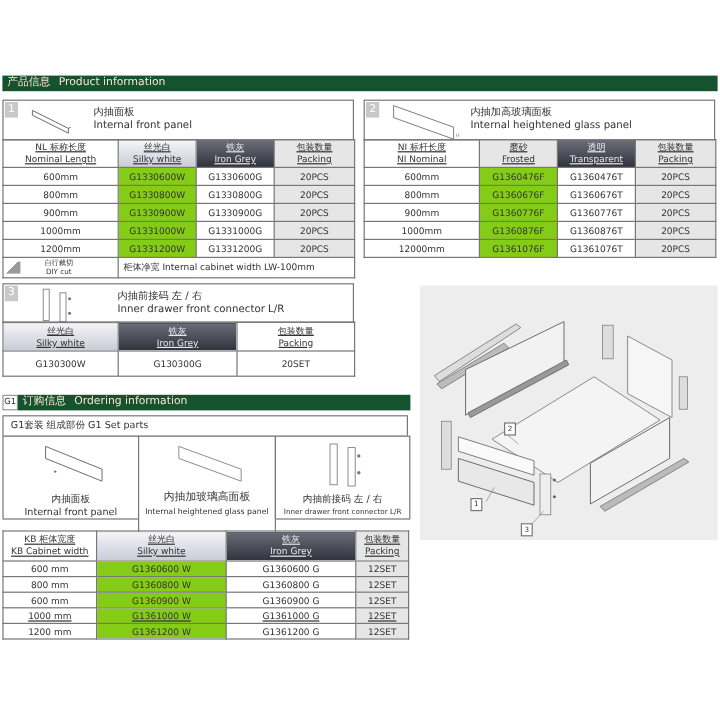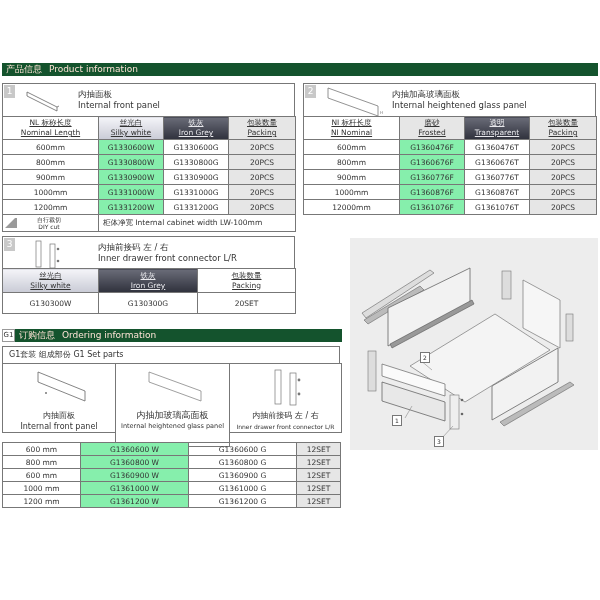--- a/index.html
+++ b/index.html
@@ -10,21 +10,21 @@
                 padding-left:4px; box-sizing:border-box; white-space:nowrap; }
   .box { border:1px solid #777; box-sizing:border-box; background:#fff; }
   .num-badge { position:absolute; width:11px; height:13px; background:#c8c8c8; color:#fff;
                font-size:9px; line-height:13px; text-align:center; }
   .title-cn { font-size:8.5px; line-height:11px; color:#333; }
   .title-en { font-size:8.5px; line-height:11px; color:#333; }
   table { border-collapse:collapse; position:absolute; table-layout:fixed; }
   td, th { border:1px solid #777; font-size:7.5px; text-align:center; padding:0;
            font-weight:normal; color:#333; overflow:hidden; white-space:nowrap; }
   th { line-height:10px;text-decoration:underline; }
-  .c-white { background:#86efac; }
+  .c-white { background:#84cc16; }
   .h-white { background:linear-gradient(#f4f4f8,#c9cbd6); }
   .h-grey  { background:linear-gradient(#6a6c78,#2f313c); color:#e8e8ec; }
   .h-pack  { background:#e6e6e6; }
   .c-pack  { background:#e6e6e6; }
   .diagram-bg { background:#ededed; }
   svg { display:block; }
 </style>
 </head>
 <body>
 
@@ -267,39 +267,57 @@
 </div>
 
 <table style="left:2px;top:442px;width:298px;">
   <colgroup>
       <col style="width:78px">
       <col style="width:108px">
       <col style="width:108px">
       <col style="width:44px">
     </colgroup>
   <tbody>
+      <tr style="height:25px;">
+    <th>
+          <div>KB 柜体宽度</div>
+          <div>KB Cabinet width</div>
+        </th>
+    <th class="h-white">
+          <div>丝光白</div>
+          <div>Silky white</div>
+        </th>
+    <th class="h-grey">
+          <div>铁灰</div>
+          <div>Iron Grey</div>
+        </th>
+    <th class="h-pack">
+          <div>包装数量</div>
+          <div>Packing</div>
+        </th>
+  </tr>
   <tr style="height:13px;">
     <td>600 mm</td>
         <td class="c-white">G1360600 W</td>
         <td>G1360600 G</td>
         <td class="c-pack">12SET</td>
   </tr>
   <tr style="height:13px;padding-left:41px;">
     <td>800 mm</td>
         <td class="c-white">G1360800 W</td>
         <td>G1360800 G</td>
         <td class="c-pack">12SET</td>
   </tr>
   <tr style="height:13px;">
     <td>600 mm</td>
         <td class="c-white">G1360900 W</td>
         <td>G1360900 G</td>
         <td class="c-pack">12SET</td>
   </tr>
-  <tr style="height:13px;">
+  <tr style="height:13px;text-decoration:underline;">
     <td>1000 mm</td>
         <td class="c-white">G1361000 W</td>
         <td>G1361000 G</td>
         <td class="c-pack">12SET</td>
   </tr>
   <tr style="height:13px;">
     <td>1200 mm</td>
         <td class="c-white">G1361200 W</td>
         <td>G1361200 G</td>
         <td class="c-pack">12SET</td>

